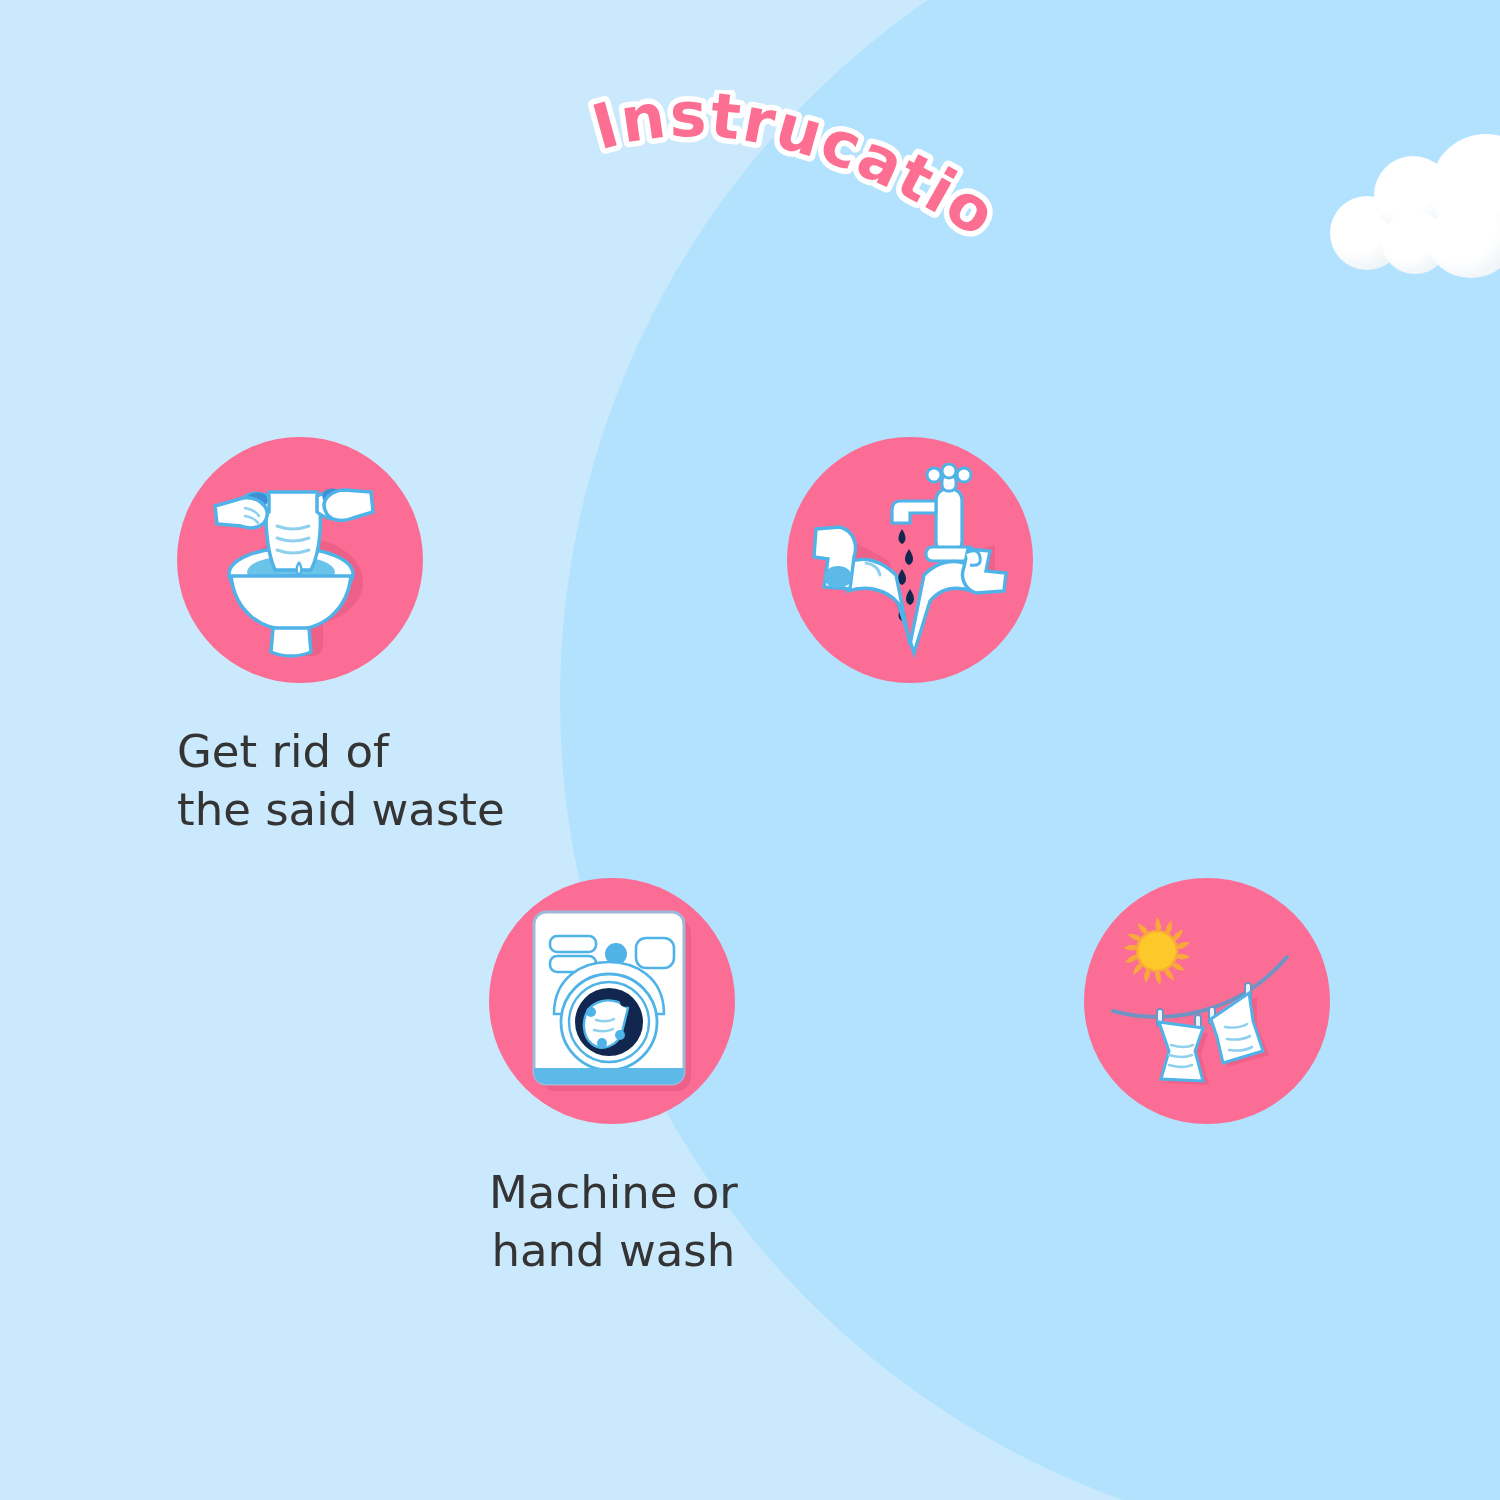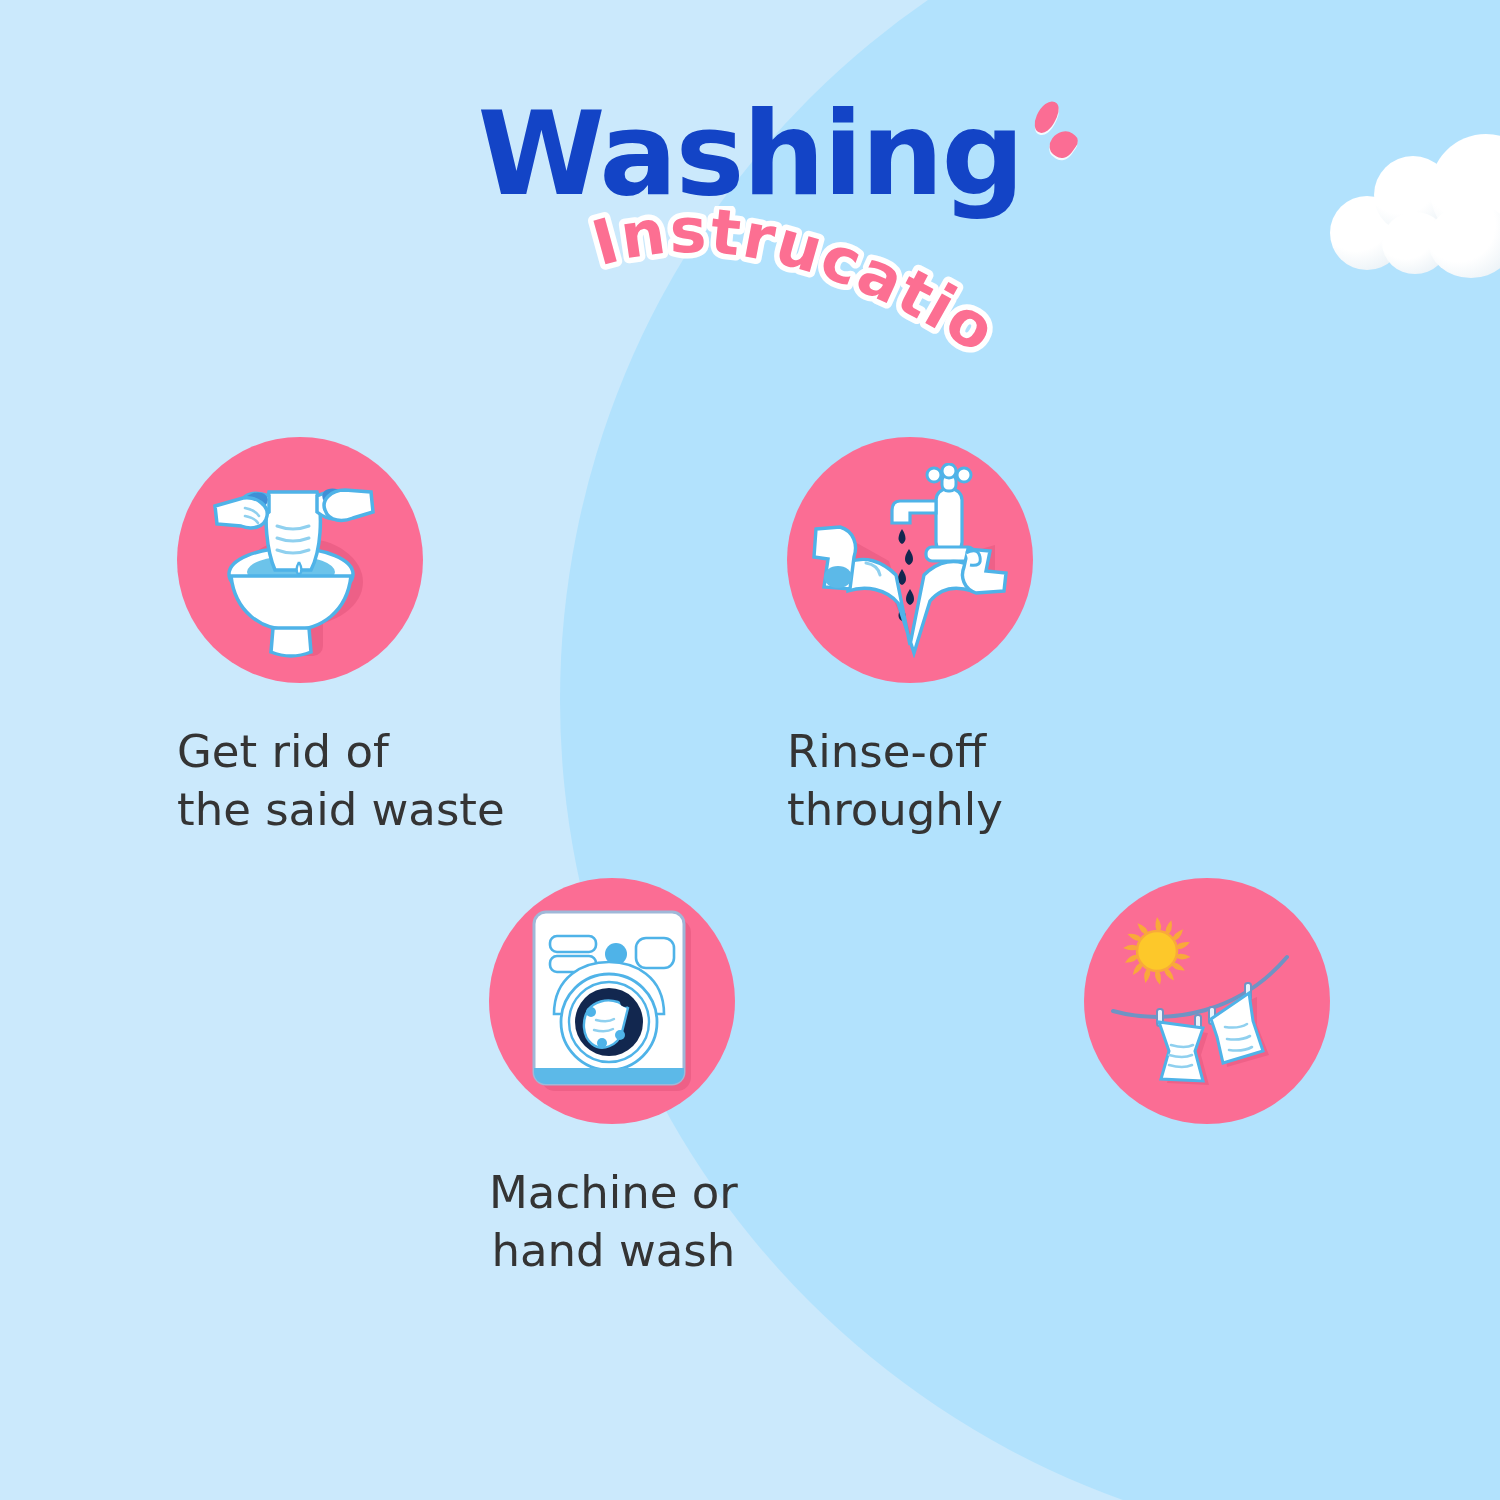--- a/index.html
+++ b/index.html
@@ -119,27 +119,20 @@
   <div class="cloud">
     <span class="puff p1"></span>
     <span class="puff p2"></span>
     <span class="puff p3"></span>
     <span class="puff p4"></span>
     <span class="puff p5"></span>
     <span class="puff p6"></span>
   </div>
 
   <div class="header">
-    <div class="title-wrap">
-      <div class="title-main">Washing</div>
-      <div class="title-swoosh">
-        <span class="s1"></span>
-          <span class="s2"></span>
-      </div>
-    </div>
 
     <div class="subtitle-arc">
       <svg width="1500" height="150" viewBox="0 0 1500 150">
         <defs>
           <path id="arcpath" d="M 600 60 Q 760 8 980 150" fill="none"></path>
         </defs>
         <text class="arc-text">
           <textPath href="#arcpath" startOffset="0">Instrucation</textPath>
         </text>
       </svg>
@@ -213,22 +206,20 @@
 
             <path d="M2 62 L26 60 C40 64 44 78 40 90 L36 122 L10 120 L14 92 L0 90 Z" fill="#ffffff" stroke="#4fb3e8" stroke-width="3.4"></path>
             <ellipse cx="24" cy="110" rx="14" ry="11" fill="#5cb9e8"></ellipse>
 
             <path d="M190 124 L162 126 C150 122 146 110 150 100 L154 82 L176 84 L172 104 L192 106 Z" fill="#ffffff" stroke="#4fb3e8" stroke-width="3.4"></path>
             <path d="M152 86 q12 -6 14 4 q2 10 -10 8" fill="#ffffff" stroke="#4fb3e8" stroke-width="3"></path>
             <path d="M52 96 q12 2 14 12" fill="none" stroke="#8fd0ef" stroke-width="3" stroke-linecap="round"></path>
           </g>
         </svg>
       </div>
-      <div class="step-label">Rinse-off
-throughly</div>
     </div>
 
     <div class="step step-3">
       <div class="badge">
         <svg width="168" height="188" viewBox="0 0 168 188">
           <g transform="translate(4,3)">
             <rect x="9" y="9" width="150" height="172" rx="14" fill="#c0335a" opacity=".22"></rect>
 
             <rect x="2" y="2" width="150" height="172" rx="12" fill="#ffffff" stroke="#9fb8d8" stroke-width="3"></rect>
 

